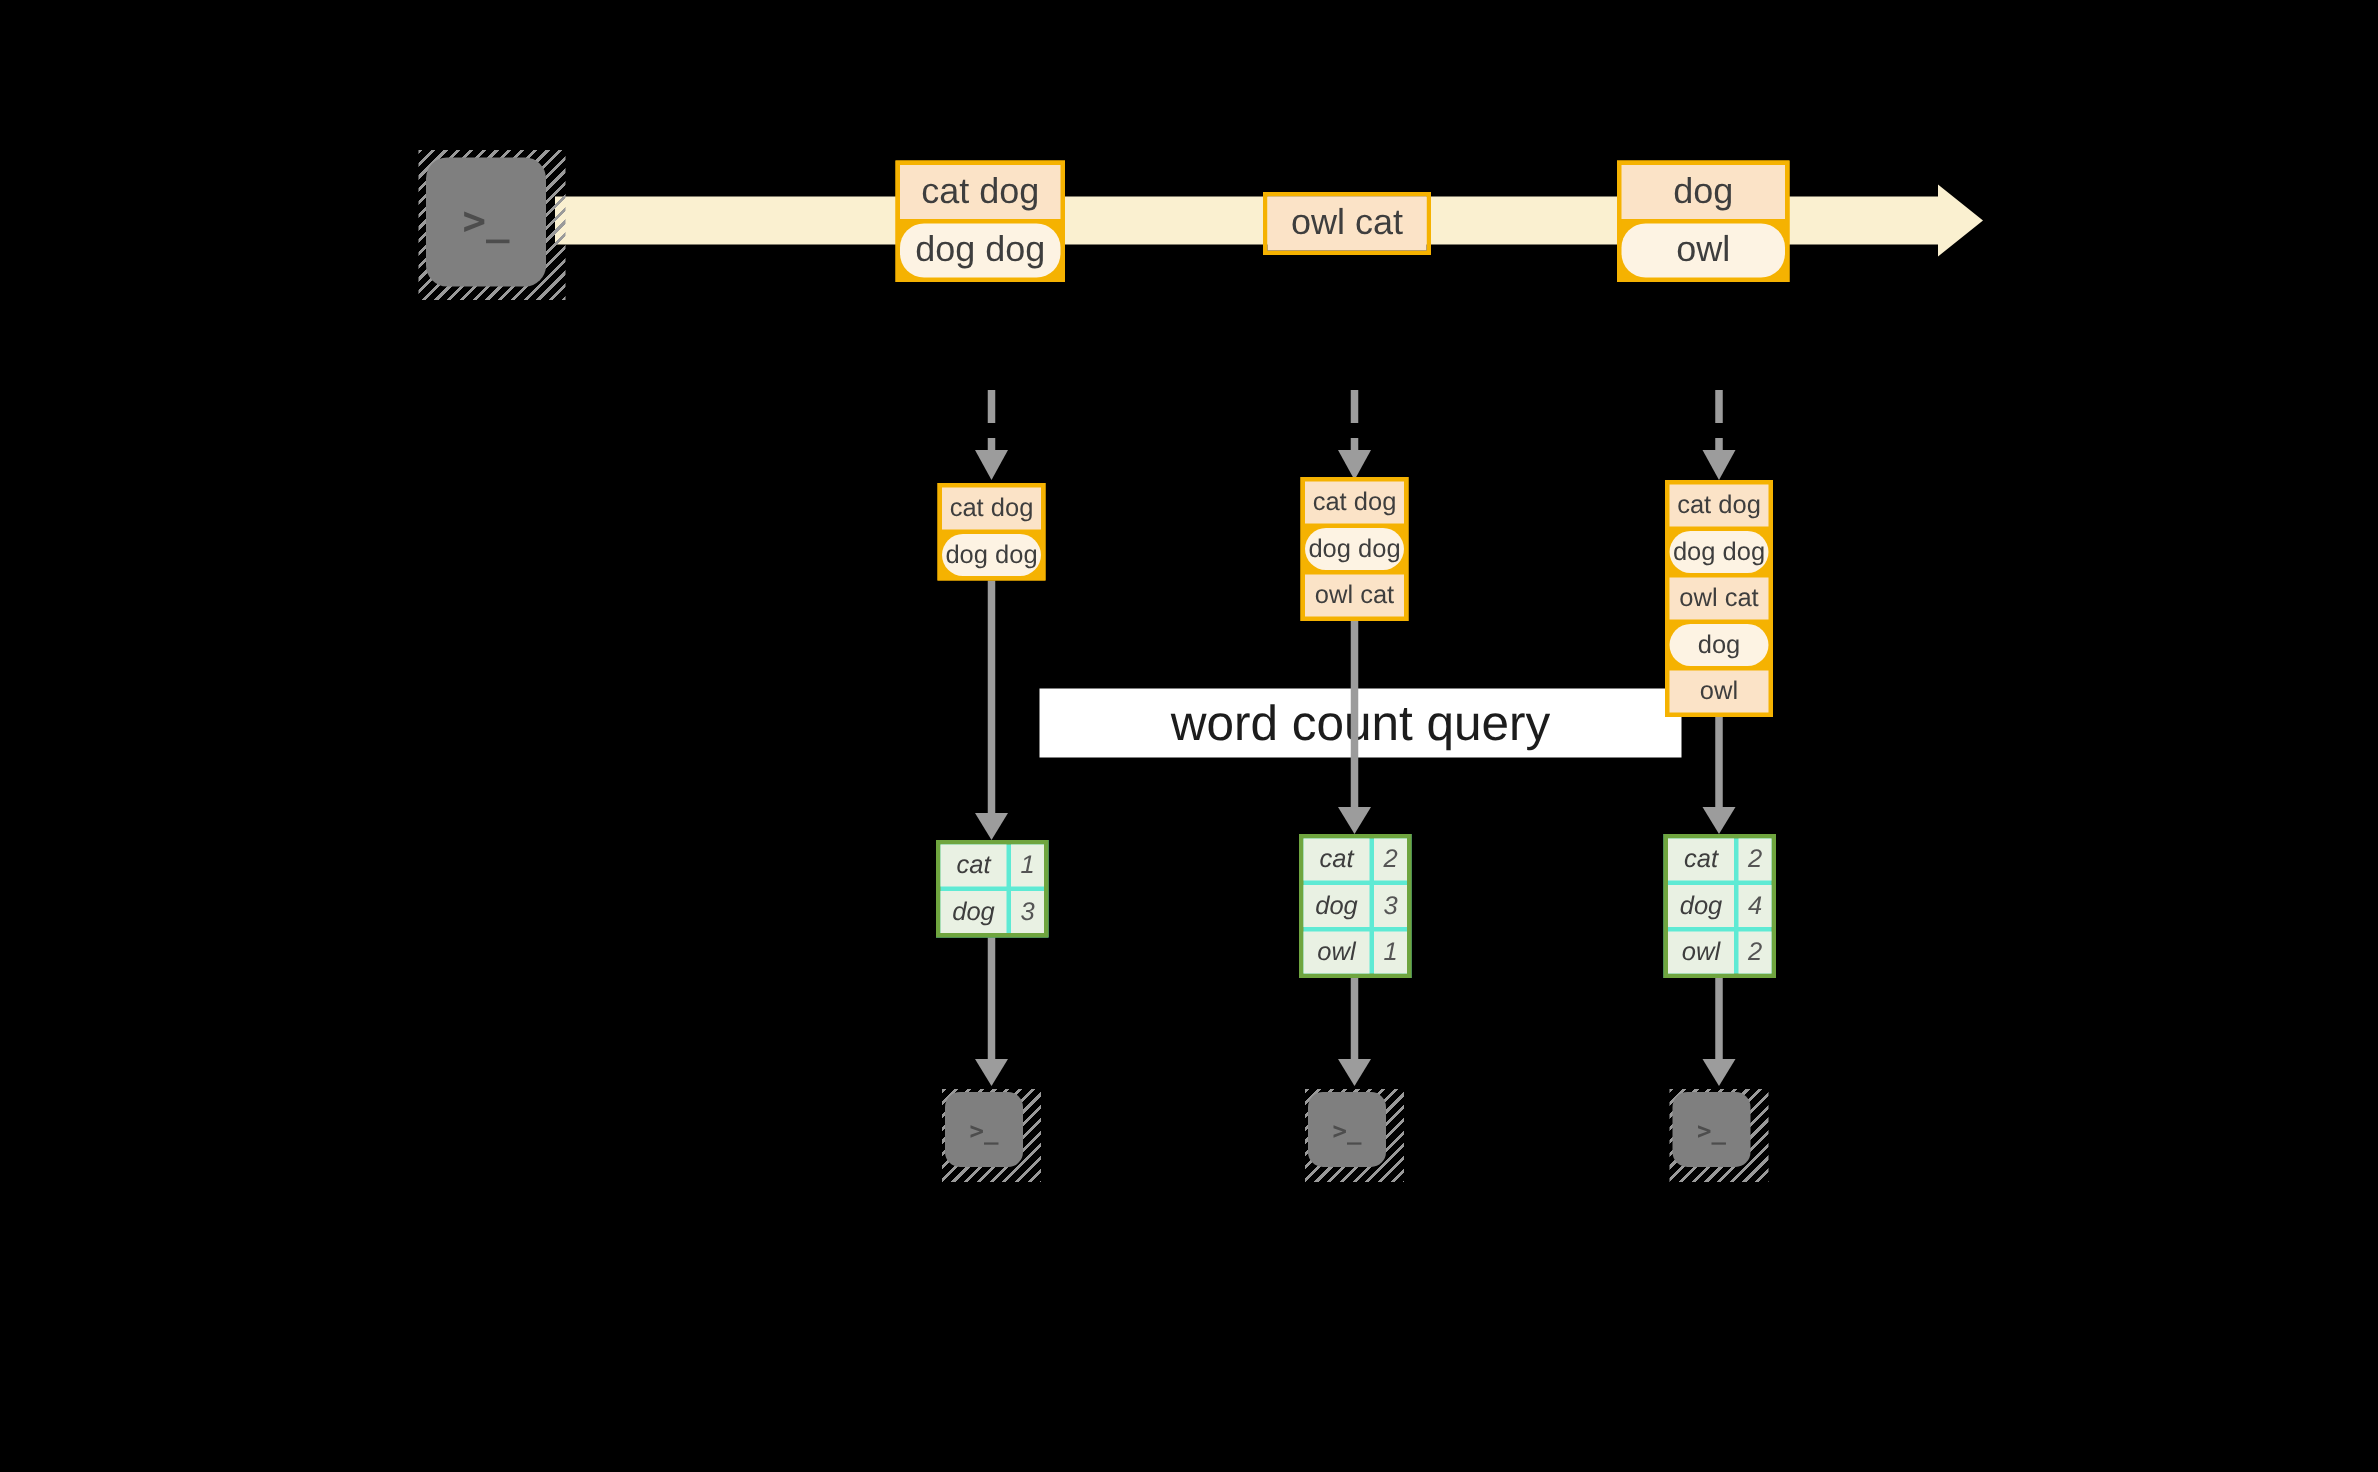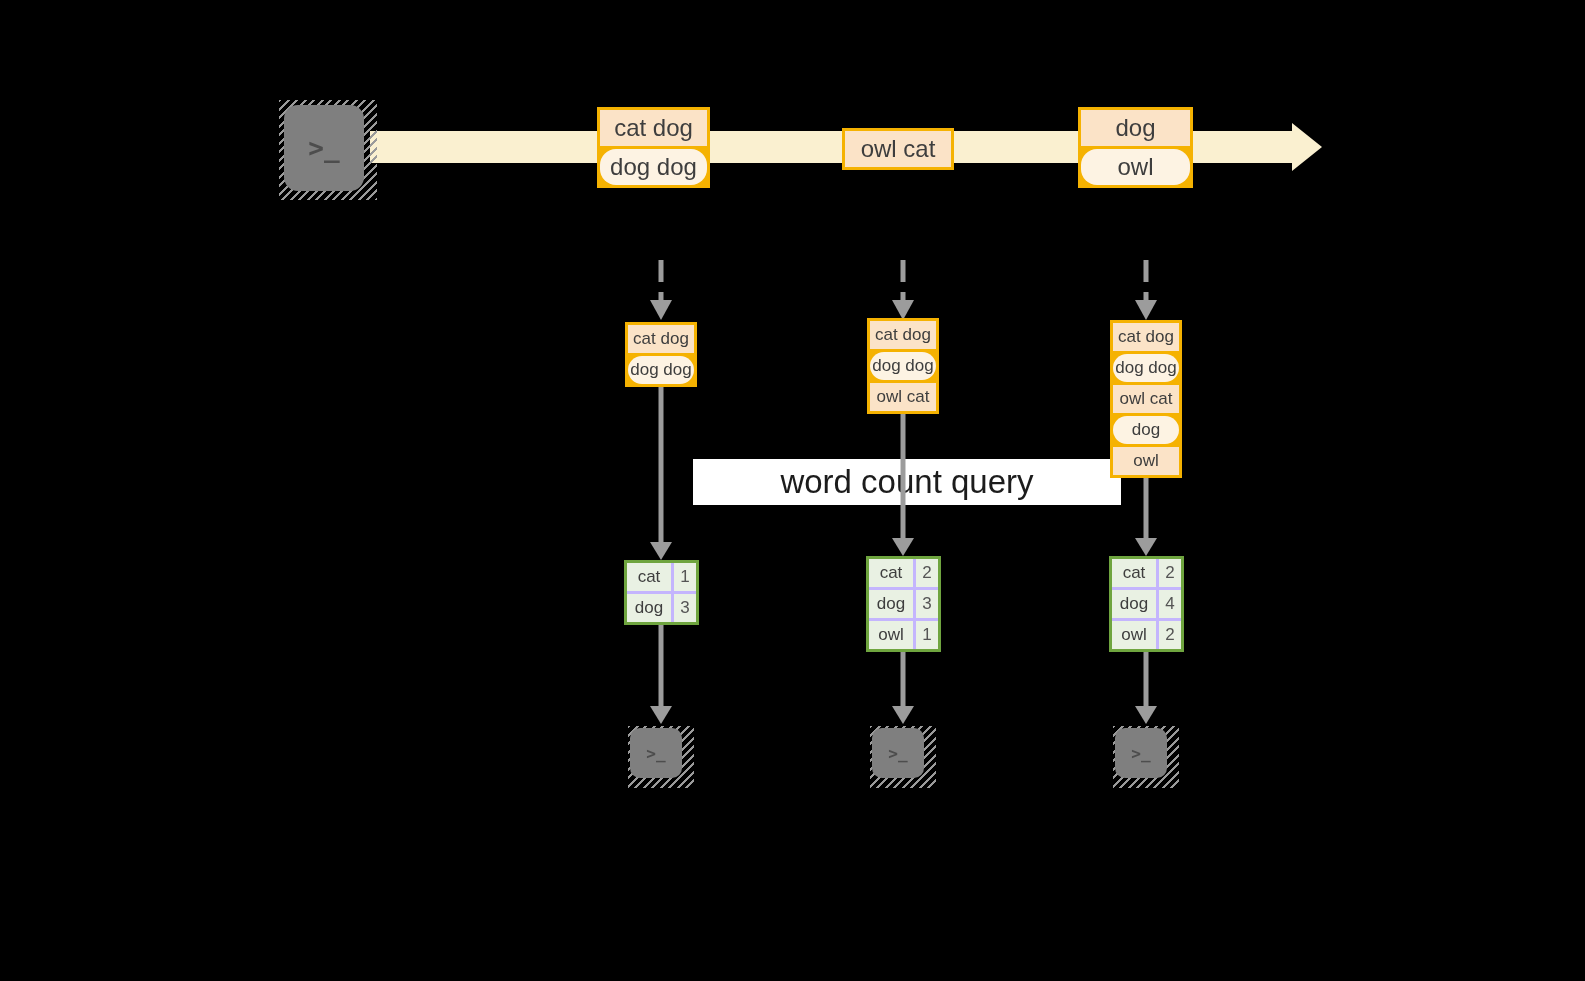--- a/index.html
+++ b/index.html
@@ -34,23 +34,24 @@
     font-size:24px; color:#3E3E3E;
   }
   .stackrow {
     flex:1 1 0; display:flex; align-items:center; justify-content:center;
     font-size:17px; color:#3E3E3E;
   }
   .fill-p { background:#FBE3C7; }
   .fill-c { background:#FDF3E3;border-radius:16px; }
   
   .cnttable {
-    position:absolute; box-sizing:border-box; background:#c4b5fd;
+    position:absolute; box-sizing:border-box; background:#5eead4;
     border:3px solid #6FA53F; display:flex; flex-direction:column; gap:3px; z-index:3;
     width:75px;
+    font-style:italic;
   }
   .cntrow { flex:1 1 0; display:flex; gap:3px; }
   .cell-word {
     flex:0 0 44px; background:#E9F1E3; display:flex; align-items:center; justify-content:center;
     font-size:17px; color:#3E3E3E;
   }
   .cell-num {
     flex:1 1 0; background:#E9F1E3; display:flex; align-items:center; justify-content:center;
     font-size:17px; color:#555555;
   }

